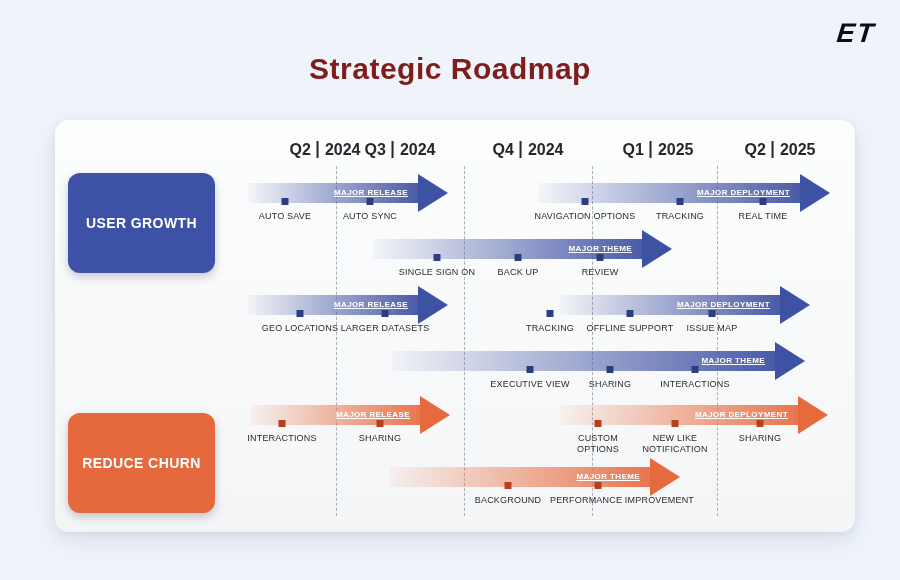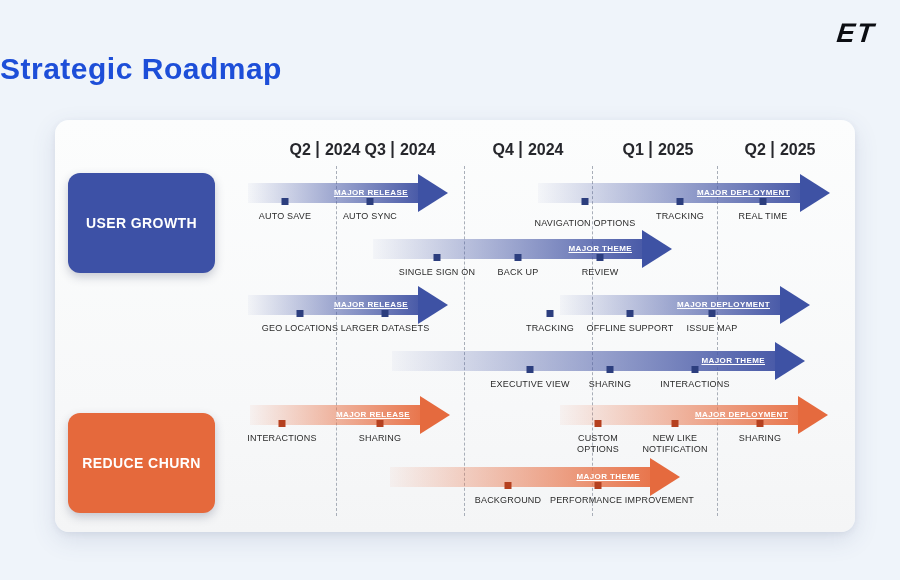--- a/index.html
+++ b/index.html
@@ -7,22 +7,22 @@
     width:900px;height:580px;position:relative;overflow:hidden;
     background:#eff4fa;
     font-family:"Liberation Sans", sans-serif;
   }
   .logo{
     position:absolute;top:18px;right:24px;
     font-size:27px;font-weight:bold;font-style:italic;
     letter-spacing:2px;color:#0b0d12;transform:skewX(-6deg);
   }
   .title{
-    position:absolute;top:52px;left:0;width:100%;text-align:left;
-    font-size:30px;font-weight:bold;color:#1d4ed8;letter-spacing:.5px;
+    position:absolute;top:52px;left:0;width:100%;text-align:center;
+    font-size:30px;font-weight:bold;color:#7f1d1d;letter-spacing:.5px;
   }
   .card{
     position:absolute;left:55px;top:120px;width:800px;height:412px;
     background:linear-gradient(180deg,#fcfdfd 0%,#f7f8f9 70%,#f4f5f6 100%);
     border-radius:14px;
     box-shadow:0 8px 24px rgba(60,80,120,.13), 0 2px 6px rgba(60,80,120,.08);
   }
   .quarter{
     position:absolute;top:18px;height:24px;line-height:24px;white-space:nowrap;
     font-size:16px;font-weight:bold;color:#26272c;transform:translateX(-50%);
@@ -84,21 +84,21 @@
     <div class="arrow-head" style="left: 363px; top: 54px; border-left: 30px solid rgb(62, 82, 164);"></div>
     <div class="marker" style="left: 230px; top: 78px; background: rgb(44, 62, 126);"></div>
     <div class="mlabel" style="left: 230px; top: 91px;">AUTO SAVE</div>
     <div class="marker" style="left: 315px; top: 78px; background: rgb(44, 62, 126);"></div>
     <div class="mlabel" style="left: 315px; top: 91px;">AUTO SYNC</div>
     <div class="arrow-body" style="left: 483px; top: 63px; width: 262px; background: linear-gradient(to right, rgba(78, 98, 170, 0.04), rgb(74, 91, 168));">
       <div class="arrow-label">MAJOR DEPLOYMENT</div>
     </div>
     <div class="arrow-head" style="left: 745px; top: 54px; border-left: 30px solid rgb(62, 82, 164);"></div>
     <div class="marker" style="left: 530px; top: 78px; background: rgb(44, 62, 126);"></div>
-    <div class="mlabel" style="left: 530px; top: 91px; margin-top: 7px;">NAVIGATION OPTIONS</div>
+    <div class="mlabel" style="left: 530px; top: 91px;">NAVIGATION OPTIONS</div>
     <div class="marker" style="left: 625px; top: 78px; background: rgb(44, 62, 126);"></div>
     <div class="mlabel" style="left: 625px; top: 91px;">TRACKING</div>
     <div class="marker" style="left: 708px; top: 78px; background: rgb(44, 62, 126);"></div>
     <div class="mlabel" style="left: 708px; top: 91px;">REAL TIME</div>
     <div class="arrow-body" style="left: 318px; top: 119px; width: 269px; background: linear-gradient(to right, rgba(78, 98, 170, 0.04), rgb(74, 91, 168));">
       <div class="arrow-label">MAJOR THEME</div>
     </div>
     <div class="arrow-head" style="left: 587px; top: 110px; border-left: 30px solid rgb(62, 82, 164);"></div>
     <div class="marker" style="left: 382px; top: 134px; background: rgb(44, 62, 126);"></div>
     <div class="mlabel" style="left: 382px; top: 147px;">SINGLE SIGN ON</div>

